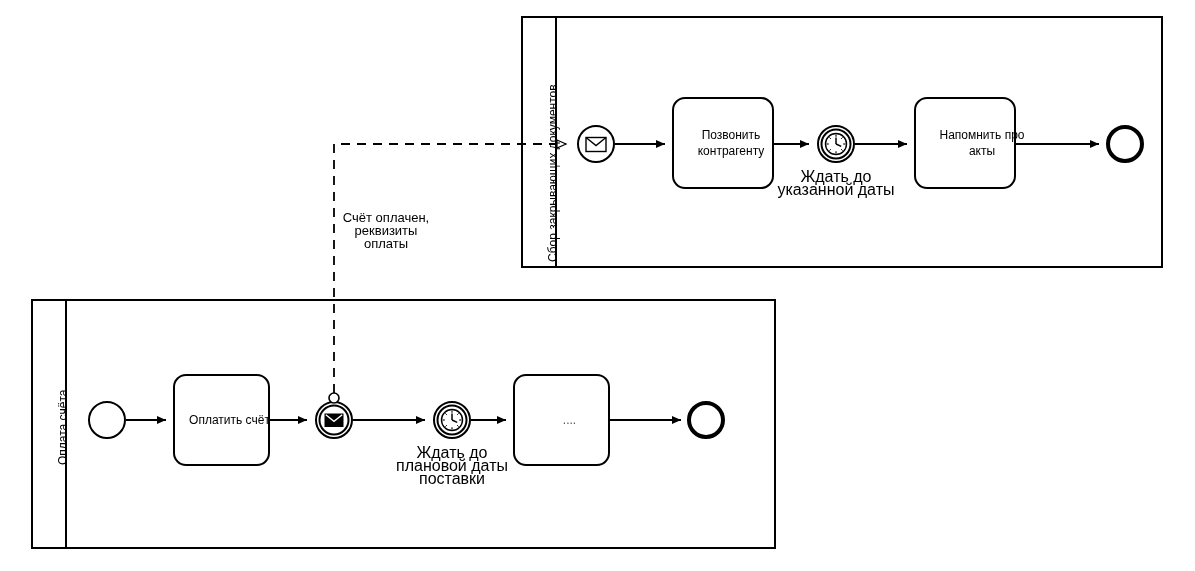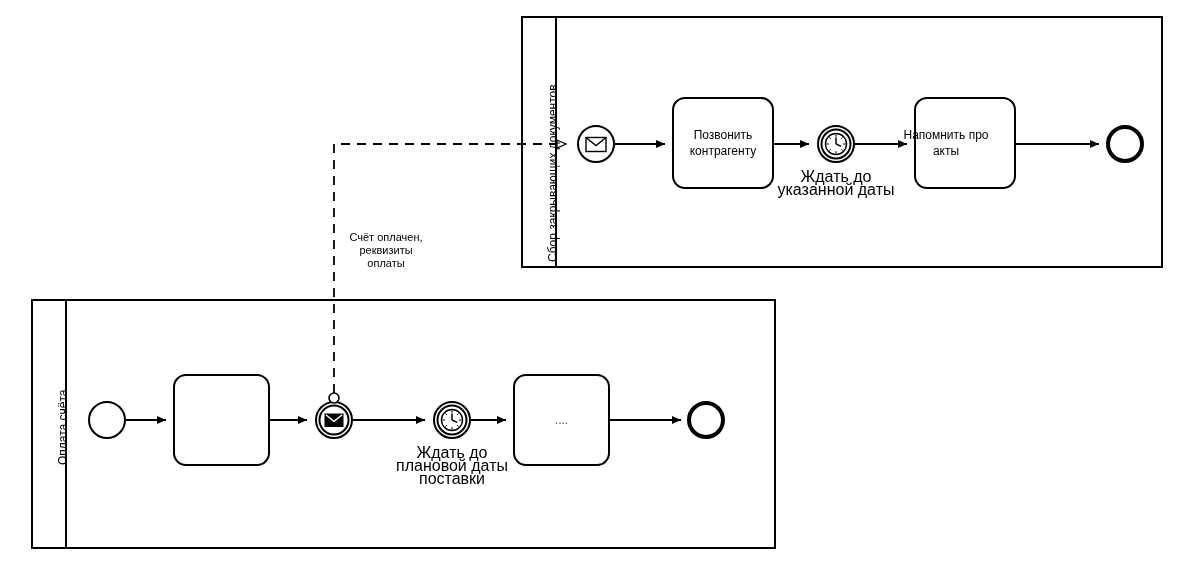--- a/index.html
+++ b/index.html
@@ -34,32 +34,33 @@
     line-height: 14px;
     white-space: pre-line;
     pointer-events: none;
   }
   .task-lbl {
     display: flex;
     align-items: center;
     justify-content: center;
     text-align: center;
     line-height: 16px;
+    padding-left: 8px;
   }
   .lane-lbl {
     position: absolute;
     font-family: "Liberation Sans", sans-serif;
     font-size: 12px;
     color: #000000;
     white-space: nowrap;
     transform-origin: 0 0;
     pointer-events: none;
   }
   .ev-lbl { font-size: 16px; line-height: 13px; }
-  .flow-lbl { font-size: 11px; line-height: 13px; margin-top: 20px; }
+  .flow-lbl { font-size: 13px; line-height: 13px; }
 </style>
 </head>
 <body>
 
 <div id="canvas">
 
   <svg class="layer" viewBox="0 0 1195 571" xmlns="http://www.w3.org/2000/svg">
     <defs>
       <marker id="arrow-solid" markerWidth="10" markerHeight="10" refX="9" refY="4" orient="auto" markerUnits="userSpaceOnUse">
         <path d="M0,0 L9,4 L0,8 z" fill="#000000"></path>
@@ -167,26 +168,27 @@
     </g>
   </svg>
 
   <div class="lane-lbl" style="left:546px; top:262px; transform: rotate(-90deg);">Сбор закрывающих документов</div>
 
   <div class="lane-lbl" style="left:56px; top:465px; transform: rotate(-90deg);">Оплата счёта</div>
 
   <div class="lbl task-lbl" style="left:673px; top:98px; width:100px; height:90px;">Позвонить
 контрагенту</div>
 
-  <div class="lbl task-lbl" style="left:887px; top:98px; width:118px; height:90px;">Напомнить про
+  <div class="lbl task-lbl" style="left:915px; top:98px; width:118px; height:90px;">Напомнить про
 акты</div>
 
   <div class="lbl ev-lbl" style="left:776px; top:170px; width:120px;">Ждать до
 указанной даты</div>
 
+  <div class="lbl task-lbl" style="left:174px; top:375px; width:95px; height:90px;">Оплатить счёт</div>
 
   <div class="lbl task-lbl" style="left:514px; top:375px; width:95px; height:90px; color:#555;">....</div>
 
   <div class="lbl ev-lbl" style="left:392px; top:446px; width:120px;">Ждать до
 плановой даты
 поставки</div>
 
   <div class="lbl flow-lbl" style="left:340px; top:211px; width:92px;">Счёт оплачен,
 реквизиты
 оплаты</div>

